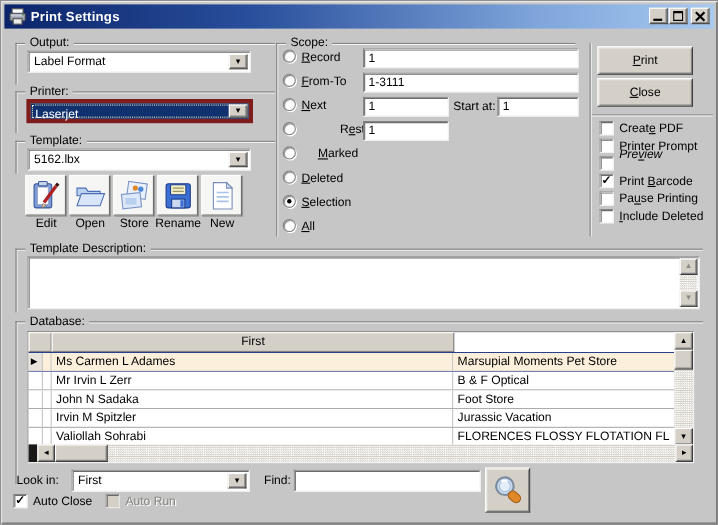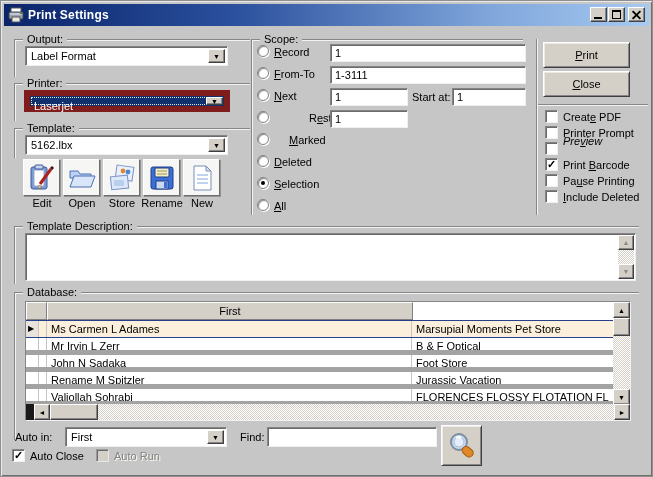--- a/index.html
+++ b/index.html
@@ -60,21 +60,21 @@
   
   .grid{position:absolute;left:25px;top:301px;width:606px;height:120px;background:#fff;
     border:1px solid;border-color:#848484 #F0F0F0 #F0F0F0 #848484;}
   .hdr{position:absolute;top:0;height:18px;background:#D4D0C8;border:1px solid;
     border-color:#fff #808080 #808080 #fff;display:flex;align-items:center;justify-content:center;font-size:11px;}
   .trow{position:absolute;left:0;height:17px;width:587px;display:flex;background:#fff;}
   .trow .gut{width:13px;border-right:1px solid #C4C4C4;position:relative;}
   .trow .gut2{width:8px;border-right:1px solid #C4C4C4;}
   .trow .c1{width:365px;padding:2px 0 0 4px;overflow:hidden;white-space:nowrap;border-right:1px solid #C4C4C4;}
   .trow .c2{flex:1;padding:2px 0 0 4px;overflow:hidden;white-space:nowrap;}
-  .trow{border-bottom:5px solid #a3a3a3;}
+  .trow{border-bottom:1px solid #a3a3a3;}
   .trow.sel{background:#FCEFDB;border-top:1px solid #26408C;border-bottom:1px solid #26408C;height:18px;}
   .trow.sel .c1,.trow.sel .c2,.trow.sel .gut,.trow.sel .gut2{background:#FCEFDB;}
   .trow.sel .gut{background:#E8E4DC;}
   .ptr{position:absolute;left:2px;top:3px;font-size:8px;line-height:10px;}
 </style>
 </head>
 <body>
 
 <div class="window">
 
@@ -107,21 +107,21 @@
   <div class="combo sunken" style="left:25px;top:46px;width:203px;">
     <span class="val">Label Format</span>
     <span class="drop-btn">
         <span>▼</span>
       </span>
   </div>
 
   <div class="grp" style="left:14px;top:83px;width:236px;height:38px;">
     <span class="grp-label">Printer:</span>
   </div>
-  <div style="position:absolute;left:24px;top:90px;width:206px;height:22px;border:6px solid #7f1d1d;">
+  <div style="position:absolute;left:24px;top:90px;width:206px;height:22px;border:4px solid #7f1d1d;">
     <div style="position:absolute;inset:0;background:#10306E;outline:1px dotted #E8E4C8;outline-offset:-2px;">
       <span style="position:absolute;left:4px;top:4px;color:#fff;">Laserjet</span>
       <span class="drop-btn" style="right:1px;top:1px;bottom:1px;">
           <span>▼</span>
         </span>
     </div>
   </div>
 
   <div class="grp" style="left:14px;top:128px;width:236px;height:30px;">
     <span class="grp-label">Template:</span>
@@ -281,21 +281,21 @@
     </div>
     <div class="trow" style="top:53px;">
       <span class="gut"></span>
         <span class="gut2"></span>
       <span class="c1">John N Sadaka</span>
       <span class="c2">Foot Store</span>
     </div>
     <div class="trow" style="top:70px;">
       <span class="gut"></span>
         <span class="gut2"></span>
-      <span class="c1">Rename M Spitzler</span>
+      <span class="c1">Irvin M Spitzler</span>
       <span class="c2">Jurassic Vacation</span>
     </div>
     <div class="trow" style="top:87px;">
       <span class="gut"></span>
         <span class="gut2"></span>
       <span class="c1">Valiollah  Sohrabi</span>
       <span class="c2">FLORENCES FLOSSY FLOTATION FL</span>
     </div>
 
     <div class="dither" style="position:absolute;right:0;top:0;width:17px;height:103px;">
@@ -313,21 +313,21 @@
       <div class="sb-btn" style="position:absolute;left:8px;top:0;width:16px;height:16px;">
           <span>◄</span>
         </div>
       <div class="thumb" style="position:absolute;left:24px;top:0;width:48px;height:16px;"></div>
       <div class="sb-btn" style="position:absolute;right:0;top:0;width:16px;height:16px;">
           <span>►</span>
         </div>
     </div>
   </div>
 
-  <span class="lbl" style="left:15px;top:431px;">Auto in:</span>
+  <span class="lbl" style="left:15px;top:431px;">Look in:</span>
   <div class="combo sunken" style="left:65px;top:427px;width:162px;">
     <span class="val">First</span>
     <span class="drop-btn">
         <span>▼</span>
       </span>
   </div>
   <span class="lbl" style="left:240px;top:431px;">Find:</span>
   <input class="field" style="left: 267px; top: 427px; width: 170px; height: 20px;" value="">
 
   <div class="btn" style="left:441px;top:425px;width:41px;height:41px;">

